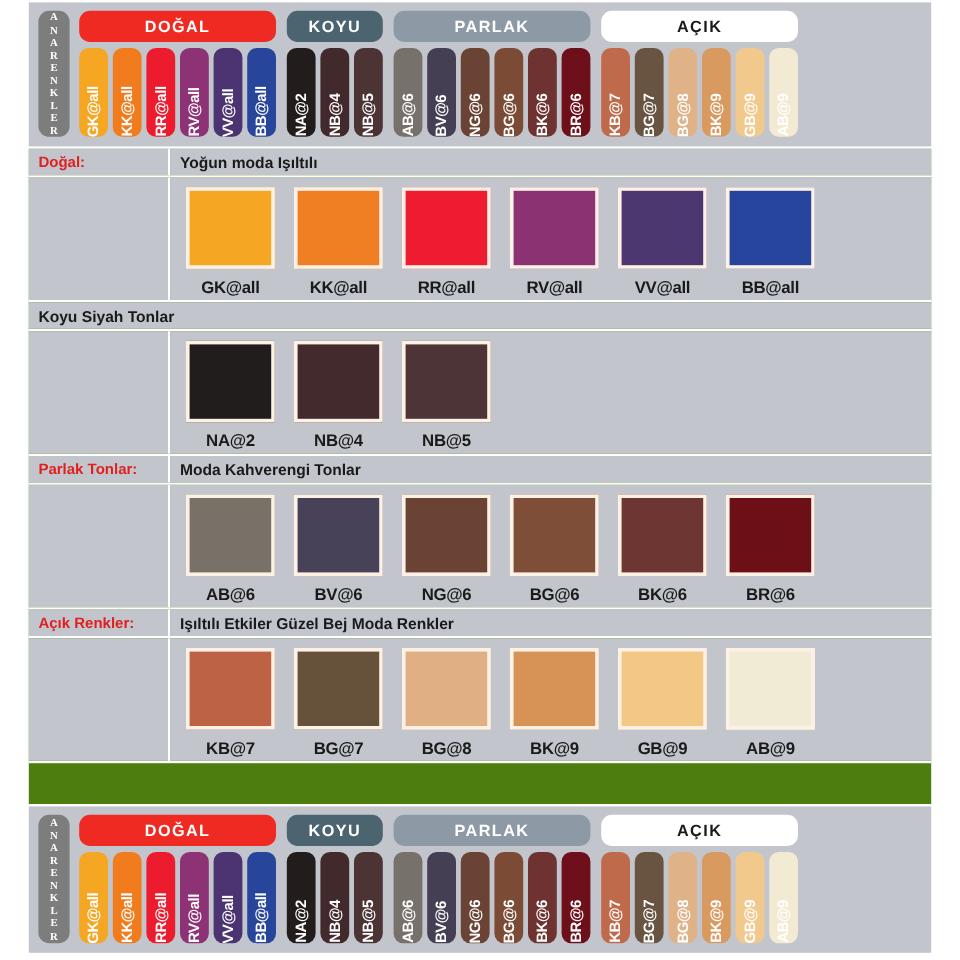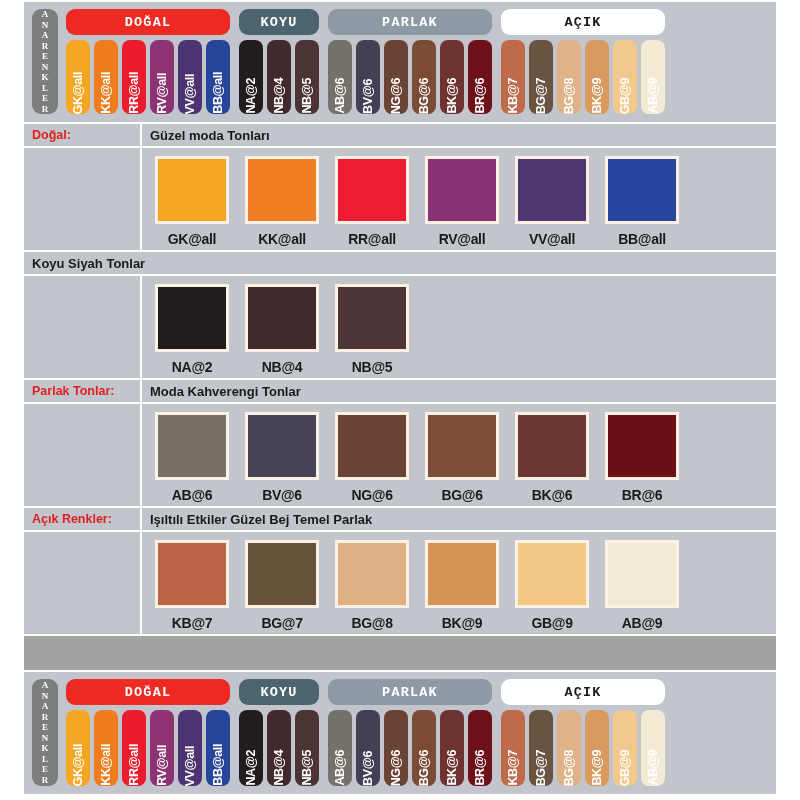--- a/index.html
+++ b/index.html
@@ -70,21 +70,21 @@
     display: flex;
     flex-direction: row;
     height: 26px;
     margin-bottom: 5px;
   }
   .group-title {
     border-radius: 9px;
     display: flex;
     align-items: center;
     justify-content: center;
-    font-family: Liberation Mono, monospace;
+    font-family: Liberation Sans, sans-serif;
     font-weight: bold;
     font-size: 13.5px;
     letter-spacing: 1.2px;
     box-sizing: border-box;
     margin-right: 9px;
   }
   .group-title:last-child { margin-right: 0; }
 
   
   .chips {
@@ -122,21 +122,21 @@
     white-space: nowrap;
   }
 
   
   #table {
     position: absolute;
     left: 24px;
     top: 124px;
     width: 752px;
     height: 546px;
-    background: #a3a3a3;
+    background: #4d7c0f;
     box-sizing: border-box;
   }
   .trow {
     display: flex;
     flex-direction: column;
   }
   .hdr-line {
     display: flex;
     flex-direction: row;
     height: 22px;
@@ -306,21 +306,21 @@
             </div>
           </div>
         </div>
       </div>
     </div>
 
   <div id="table">
       <div class="trow">
         <div class="hdr-line">
           <div class="hdr-left">Doğal:</div>
-          <div class="hdr-right">Güzel moda Tonları</div>
+          <div class="hdr-right">Yoğun moda Işıltılı</div>
         </div>
         <div class="body-line">
           <div class="body-left"></div>
           <div class="body-right">
             <div class="swatch-cell">
               <div class="swatch" style="background: rgb(245, 166, 35);"></div>
               <div class="swatch-label">GK@all</div>
             </div>
             <div class="swatch-cell">
               <div class="swatch" style="background: rgb(239, 127, 34);"></div>
@@ -398,21 +398,21 @@
             <div class="swatch-cell">
               <div class="swatch" style="background: rgb(109, 15, 22);"></div>
               <div class="swatch-label">BR@6</div>
             </div>
           </div>
         </div>
       </div>
       <div class="trow">
         <div class="hdr-line">
           <div class="hdr-left">Açık Renkler:</div>
-          <div class="hdr-right">Işıltılı Etkiler Güzel Bej Temel Parlak</div>
+          <div class="hdr-right">Işıltılı Etkiler Güzel Bej Moda Renkler</div>
         </div>
         <div class="body-line">
           <div class="body-left"></div>
           <div class="body-right">
             <div class="swatch-cell">
               <div class="swatch" style="background: rgb(190, 98, 69);"></div>
               <div class="swatch-label">KB@7</div>
             </div>
             <div class="swatch-cell">
               <div class="swatch" style="background: rgb(102, 82, 58);"></div>

